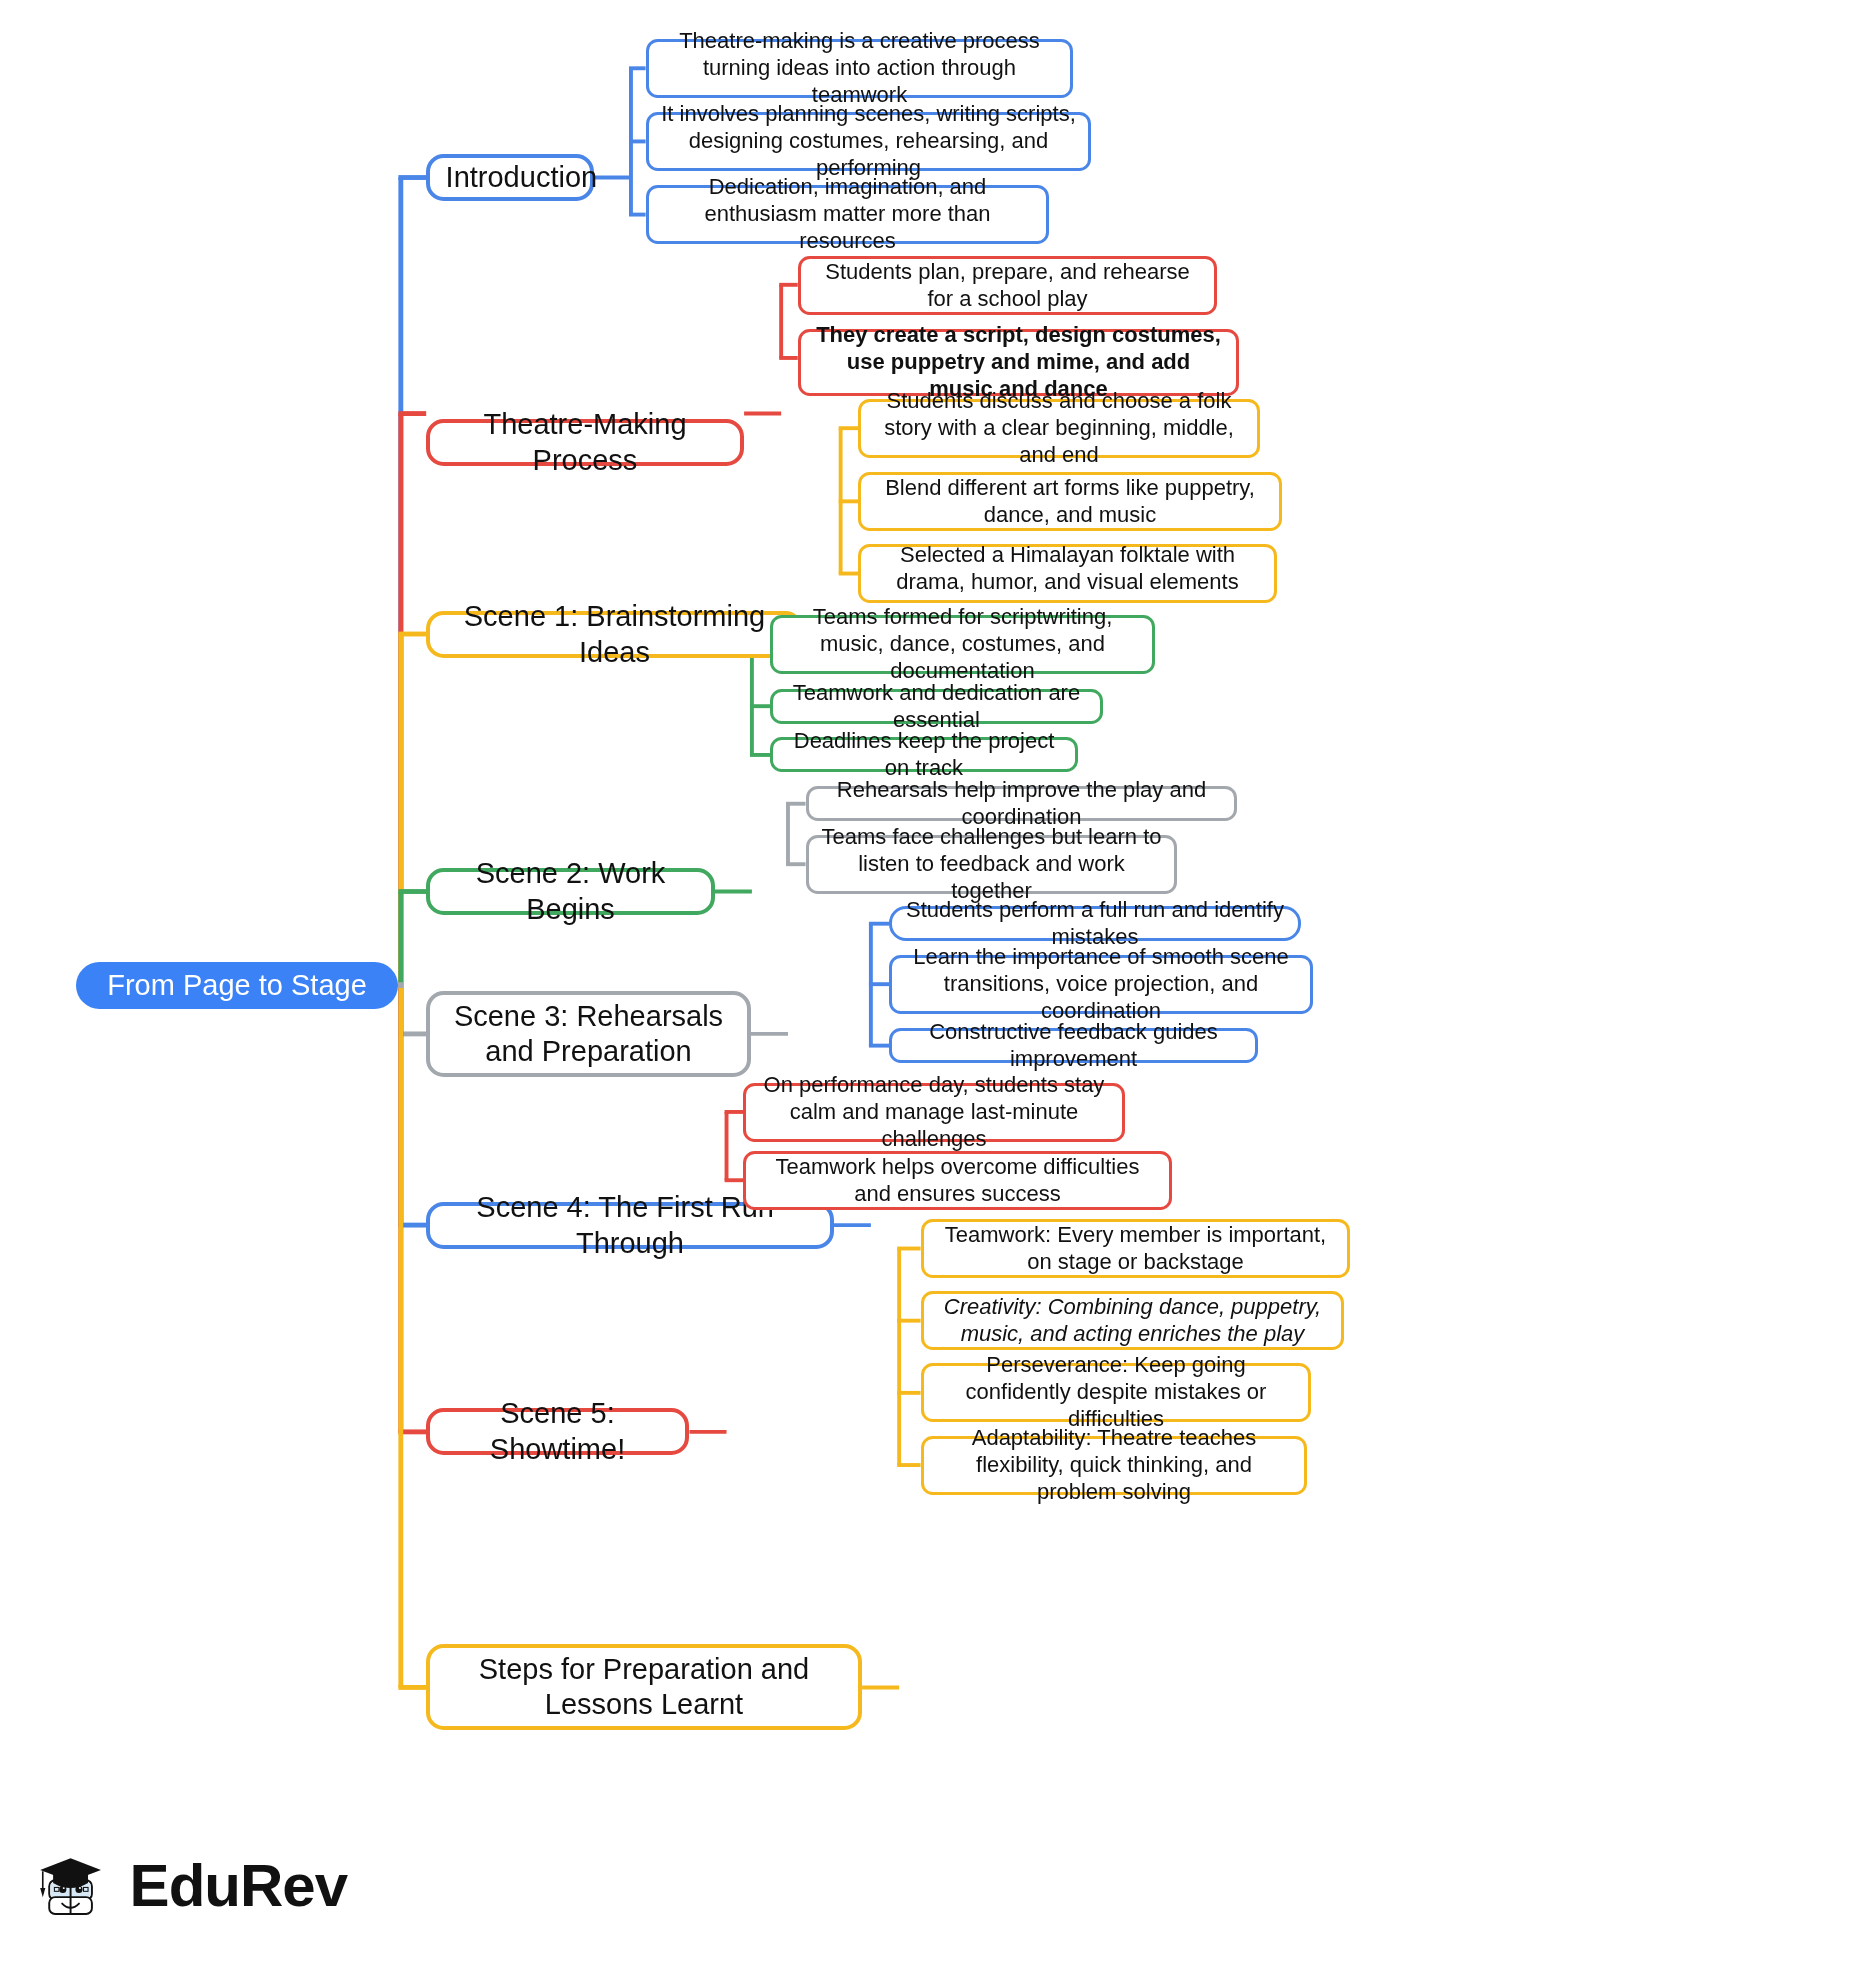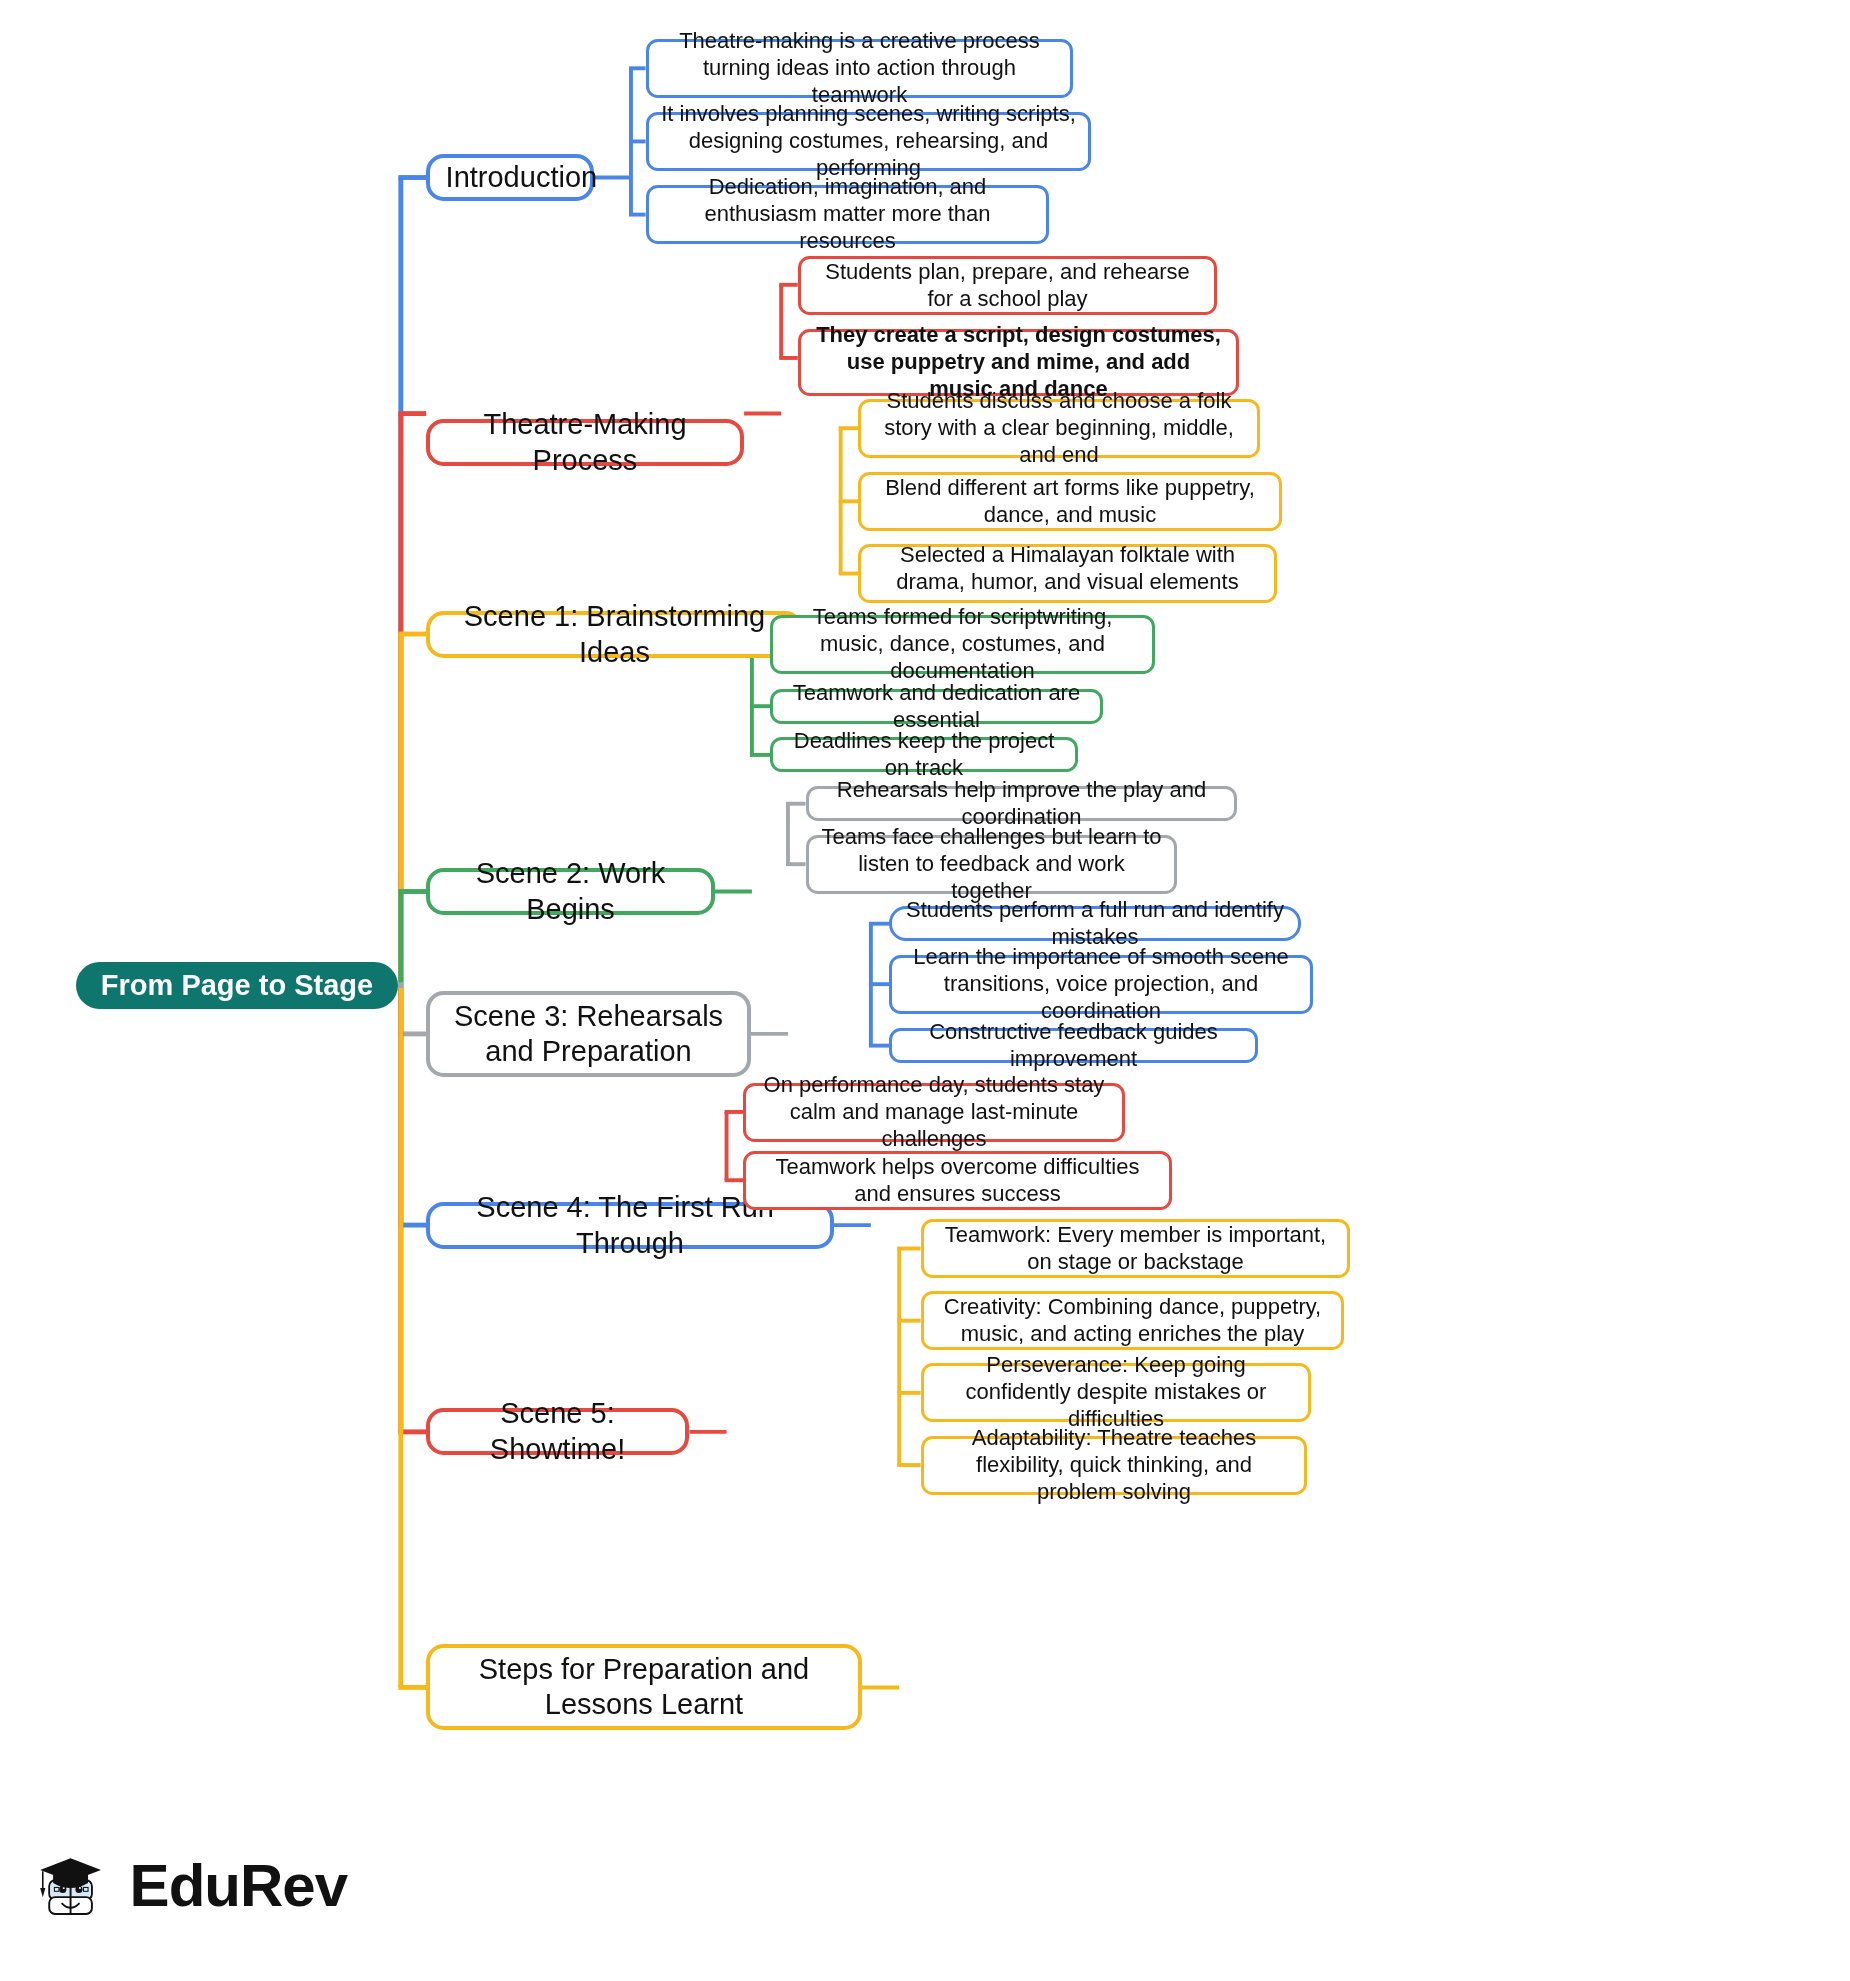--- a/index.html
+++ b/index.html
@@ -50,23 +50,23 @@
     font-size: 22px;
     border-width: 3.9px;
     border-radius: 11.7px;
   }
   .node-text {
     display: block;
     width: 100%;
   }
   #root-node {
     position: absolute;
-    background: #0f766e;
+    background: #3b82f6;
     color: #ffffff;
-    font-weight: bold;
+    font-weight: normal;
     font-size: 29px;
     border-radius: 25px;
     display: flex;
     align-items: center;
     justify-content: center;
     text-align: center;
     padding: 0 21.5px;
     box-sizing: border-box;
   }
   
@@ -232,21 +232,21 @@
       </div>
       <div class="node leaf" style="left: 743px; top: 1151px; width: 429px; height: 59px; border-color: rgb(229, 73, 63);">
         <span class="node-text">Teamwork helps overcome difficulties and ensures success</span>
       </div>
       <div class="node branch" style="left: 426px; top: 1644px; width: 436px; height: 86px; border-color: rgb(246, 185, 29);">
         <span class="node-text">Steps for Preparation and Lessons Learnt</span>
       </div>
       <div class="node leaf" style="left: 921px; top: 1219px; width: 429px; height: 59px; border-color: rgb(246, 185, 29);">
         <span class="node-text">Teamwork: Every member is important, on stage or backstage</span>
       </div>
-      <div class="node leaf" style="left: 921px; top: 1291px; width: 423px; height: 59px; border-color: rgb(246, 185, 29);">
+      <div class="node leaf" style="left: 921px; top: 1291px; width: 423px; height: 59px; border-color: rgb(246, 185, 29); font-style: italic;">
         <span class="node-text">Creativity: Combining dance, puppetry, music, and acting enriches the play</span>
       </div>
       <div class="node leaf" style="left: 921px; top: 1363px; width: 390px; height: 59px; border-color: rgb(246, 185, 29);">
         <span class="node-text">Perseverance: Keep going confidently despite mistakes or difficulties</span>
       </div>
       <div class="node leaf" style="left: 921px; top: 1436px; width: 386px; height: 59px; border-color: rgb(246, 185, 29);">
         <span class="node-text">Adaptability: Theatre teaches flexibility, quick thinking, and problem solving</span>
       </div>
     </div>
 

